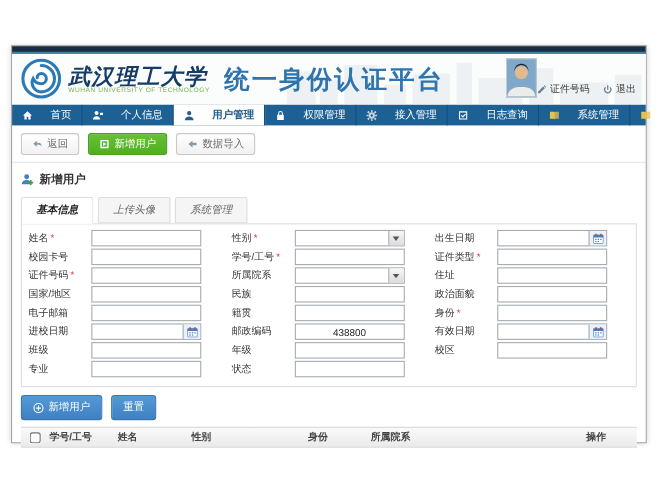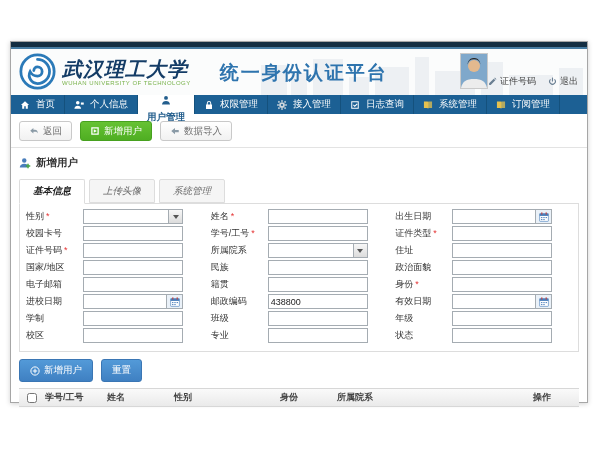--- a/index.html
+++ b/index.html
@@ -11,35 +11,35 @@
   
   .header{height:46px;position:relative;background:#fbfcfc;overflow:hidden;}
   .sil{position:absolute;bottom:0;right:0;height:40px;width:330px;opacity:.55;}
   .sil div{position:absolute;bottom:0;background:#e3e8ec;}
   .brand{position:absolute;left:8px;top:4px;display:flex;align-items:center;}
   .logo svg{width:37px;height:37px;display:block;}
   .uni{margin-left:6px;}
   .uni-cn{font-family:"DejaVu Serif",serif;font-style:italic;font-weight:bold;font-size:20px;
           color:#143c66;letter-spacing:1px;line-height:22px;white-space:nowrap;}
   .uni-en{font-size:6px;color:#79b24a;letter-spacing:.5px;white-space:nowrap;}
-  .platform{margin-left:29px;margin-top:2px;font-size:19px;font-weight:bold;color:#2e74ae;
+  .platform{margin-left:13px;margin-top:2px;font-size:23px;font-weight:bold;color:#2e74ae;
             letter-spacing:2px;white-space:nowrap;}
   .avatar{position:absolute;right:99px;top:4px;width:26px;height:34px;border:1px solid #c9c9c9;
           background:#7fa8cb;overflow:hidden;}
   .avatar svg{display:block;}
   .hdr-right{position:absolute;right:9px;bottom:7px;display:flex;align-items:center;gap:12px;
              font-size:9px;color:#3d3d3d;}
   .hdr-link{display:flex;align-items:center;gap:3px;cursor:pointer;white-space:nowrap;}
   .hdr-link svg{width:9px;height:9px;fill:#6a7f92;}
   
   .nav{background:#1c6094;display:flex;height:19px;}
-  .nav-tab{display:flex;align-items:center;gap:6px;padding:0 9px;font-size:9.5px;color:#fff;
-           border-right:1px solid #14517d;cursor:pointer;white-space:nowrap;}
+  .nav-tab{display:flex;align-items:center;gap:16px;padding:0 9px;font-size:9.5px;color:#fff;
+           border-right:1px solid #14517d;cursor:pointer;white-space:nowrap;justify-content:flex-end;}
   .nav-tab svg{width:10px;height:10px;fill:#fff;flex:none;}
-  .nav-tab.active{background:#fff;color:#235e8d;font-weight:bold;flex-direction:column;}
+  .nav-tab.active{background:#fff;color:#235e8d;font-weight:bold;}
   .nav-tab.active svg{fill:#235e8d;}
   .nav-tab svg.book{fill:#e5c14f;} .nav-tab svg.gear{fill:#cdd6dc;}
   
   .content{padding:0 8px;}
   .toolbar{padding:7px 0 6px;display:flex;gap:8px;}
   .btn{display:inline-flex;align-items:center;gap:4px;height:20px;padding:0 9px;font-size:9.5px;
        border-radius:3px;box-sizing:border-box;cursor:pointer;white-space:nowrap;}
   .btn svg{width:10px;height:10px;}
   .btn-light{border:1px solid #c9c9c9;background:linear-gradient(#fff,#f1f1f1);color:#6e6e6e;}
   .btn-light svg{fill:#8a9aa6;}
@@ -55,21 +55,21 @@
   .tab.active{background:#fff;color:#222;font-weight:bold;border-bottom-color:#fff;z-index:2;
               margin-bottom:-1px;padding-bottom:5px;}
   .form-panel{border:1px solid #ddd;padding:5px 6px 8px;display:grid;
               grid-template-columns:1fr 1fr 1fr;row-gap:2px;column-gap:8px;}
   .field{display:flex;align-items:center;height:15px;}
   .field .flabel{width:57px;font-size:9px;color:#333;flex:none;white-space:nowrap;}
   .req{color:#e53333;margin-left:2px;}
   .iwrap{width:100px;height:15px;border:1px solid #a5acb2;display:flex;background:#fff;
          box-sizing:border-box;}
   .iwrap input{flex:1;border:none;outline:none;font-size:9px;padding:0 2px;min-width:0;
-               background:transparent;font-family:"Liberation Sans",sans-serif;color:#222;}
+               background:transparent;font-family:"Liberation Sans",sans-serif;color:#222;text-align:center;}
   .sel-btn{width:13px;flex:none;border-left:1px solid #a5acb2;cursor:pointer;
            background:linear-gradient(#f7f7f7,#dcdcdc);display:flex;align-items:center;justify-content:center;}
   .sel-btn i{width:0;height:0;border-left:3px solid transparent;border-right:3px solid transparent;
              border-top:4px solid #555;}
   .cal-btn{width:15px;flex:none;background:#eaf1f8;border-left:1px solid #a5acb2;cursor:pointer;
            display:flex;align-items:center;justify-content:center;}
   .cal-btn svg{width:10px;height:10px;}
   .actions{margin-top:7px;display:flex;gap:8px;}
   .btn-blue{border:1px solid #3a76b4;background:linear-gradient(#539ad8,#3f80c2);color:#fff;
             height:21px;border-radius:3px;font-size:9.5px;display:inline-flex;align-items:center;
@@ -252,32 +252,32 @@
     </div>
 
     <div class="tabs" id="tabs">
         <span class="tab active">基本信息</span>
         <span class="tab">上传头像</span>
         <span class="tab">系统管理</span>
       </div>
 
     <div class="form-panel" id="form-grid">
         <div class="field">
+          <span class="flabel"><span>姓名</span><span class="req">*</span></span>
+          <span class="iwrap">
+            <input type="text" style="">
+          </span>
+        </div>
+        <div class="field">
           <span class="flabel"><span>性别</span><span class="req">*</span></span>
           <span class="iwrap">
             <input type="text" style="">
             <span class="sel-btn">
               <i></i>
             </span>
-          </span>
-        </div>
-        <div class="field">
-          <span class="flabel"><span>姓名</span><span class="req">*</span></span>
-          <span class="iwrap">
-            <input type="text" style="">
           </span>
         </div>
         <div class="field">
           <span class="flabel"><span>出生日期</span></span>
           <span class="iwrap">
             <input type="text" style="">
             <span class="cal-btn">
               <svg viewBox="0 0 16 16">
                 <rect x="1" y="2.5" width="14" height="12.5" rx="1" fill="#fff" stroke="#4a7ebb"></rect>
                 <path d="M1 2.5h14v3.8H1z" fill="#4a7ebb"></path>
@@ -411,26 +411,20 @@
                   <rect x="7" y="8" width="2" height="1.8"></rect>
                   <rect x="10.6" y="8" width="2" height="1.8"></rect>
                   <rect x="3.4" y="11.2" width="2" height="1.8"></rect>
                   <rect x="7" y="11.2" width="2" height="1.8"></rect>
                 </g>
               </svg>
             </span>
           </span>
         </div>
         <div class="field">
-          <span class="flabel"><span>学制</span></span>
-          <span class="iwrap">
-            <input type="text" style="">
-          </span>
-        </div>
-        <div class="field">
           <span class="flabel"><span>班级</span></span>
           <span class="iwrap">
             <input type="text" style="">
           </span>
         </div>
         <div class="field">
           <span class="flabel"><span>年级</span></span>
           <span class="iwrap">
             <input type="text" style="">
           </span>

